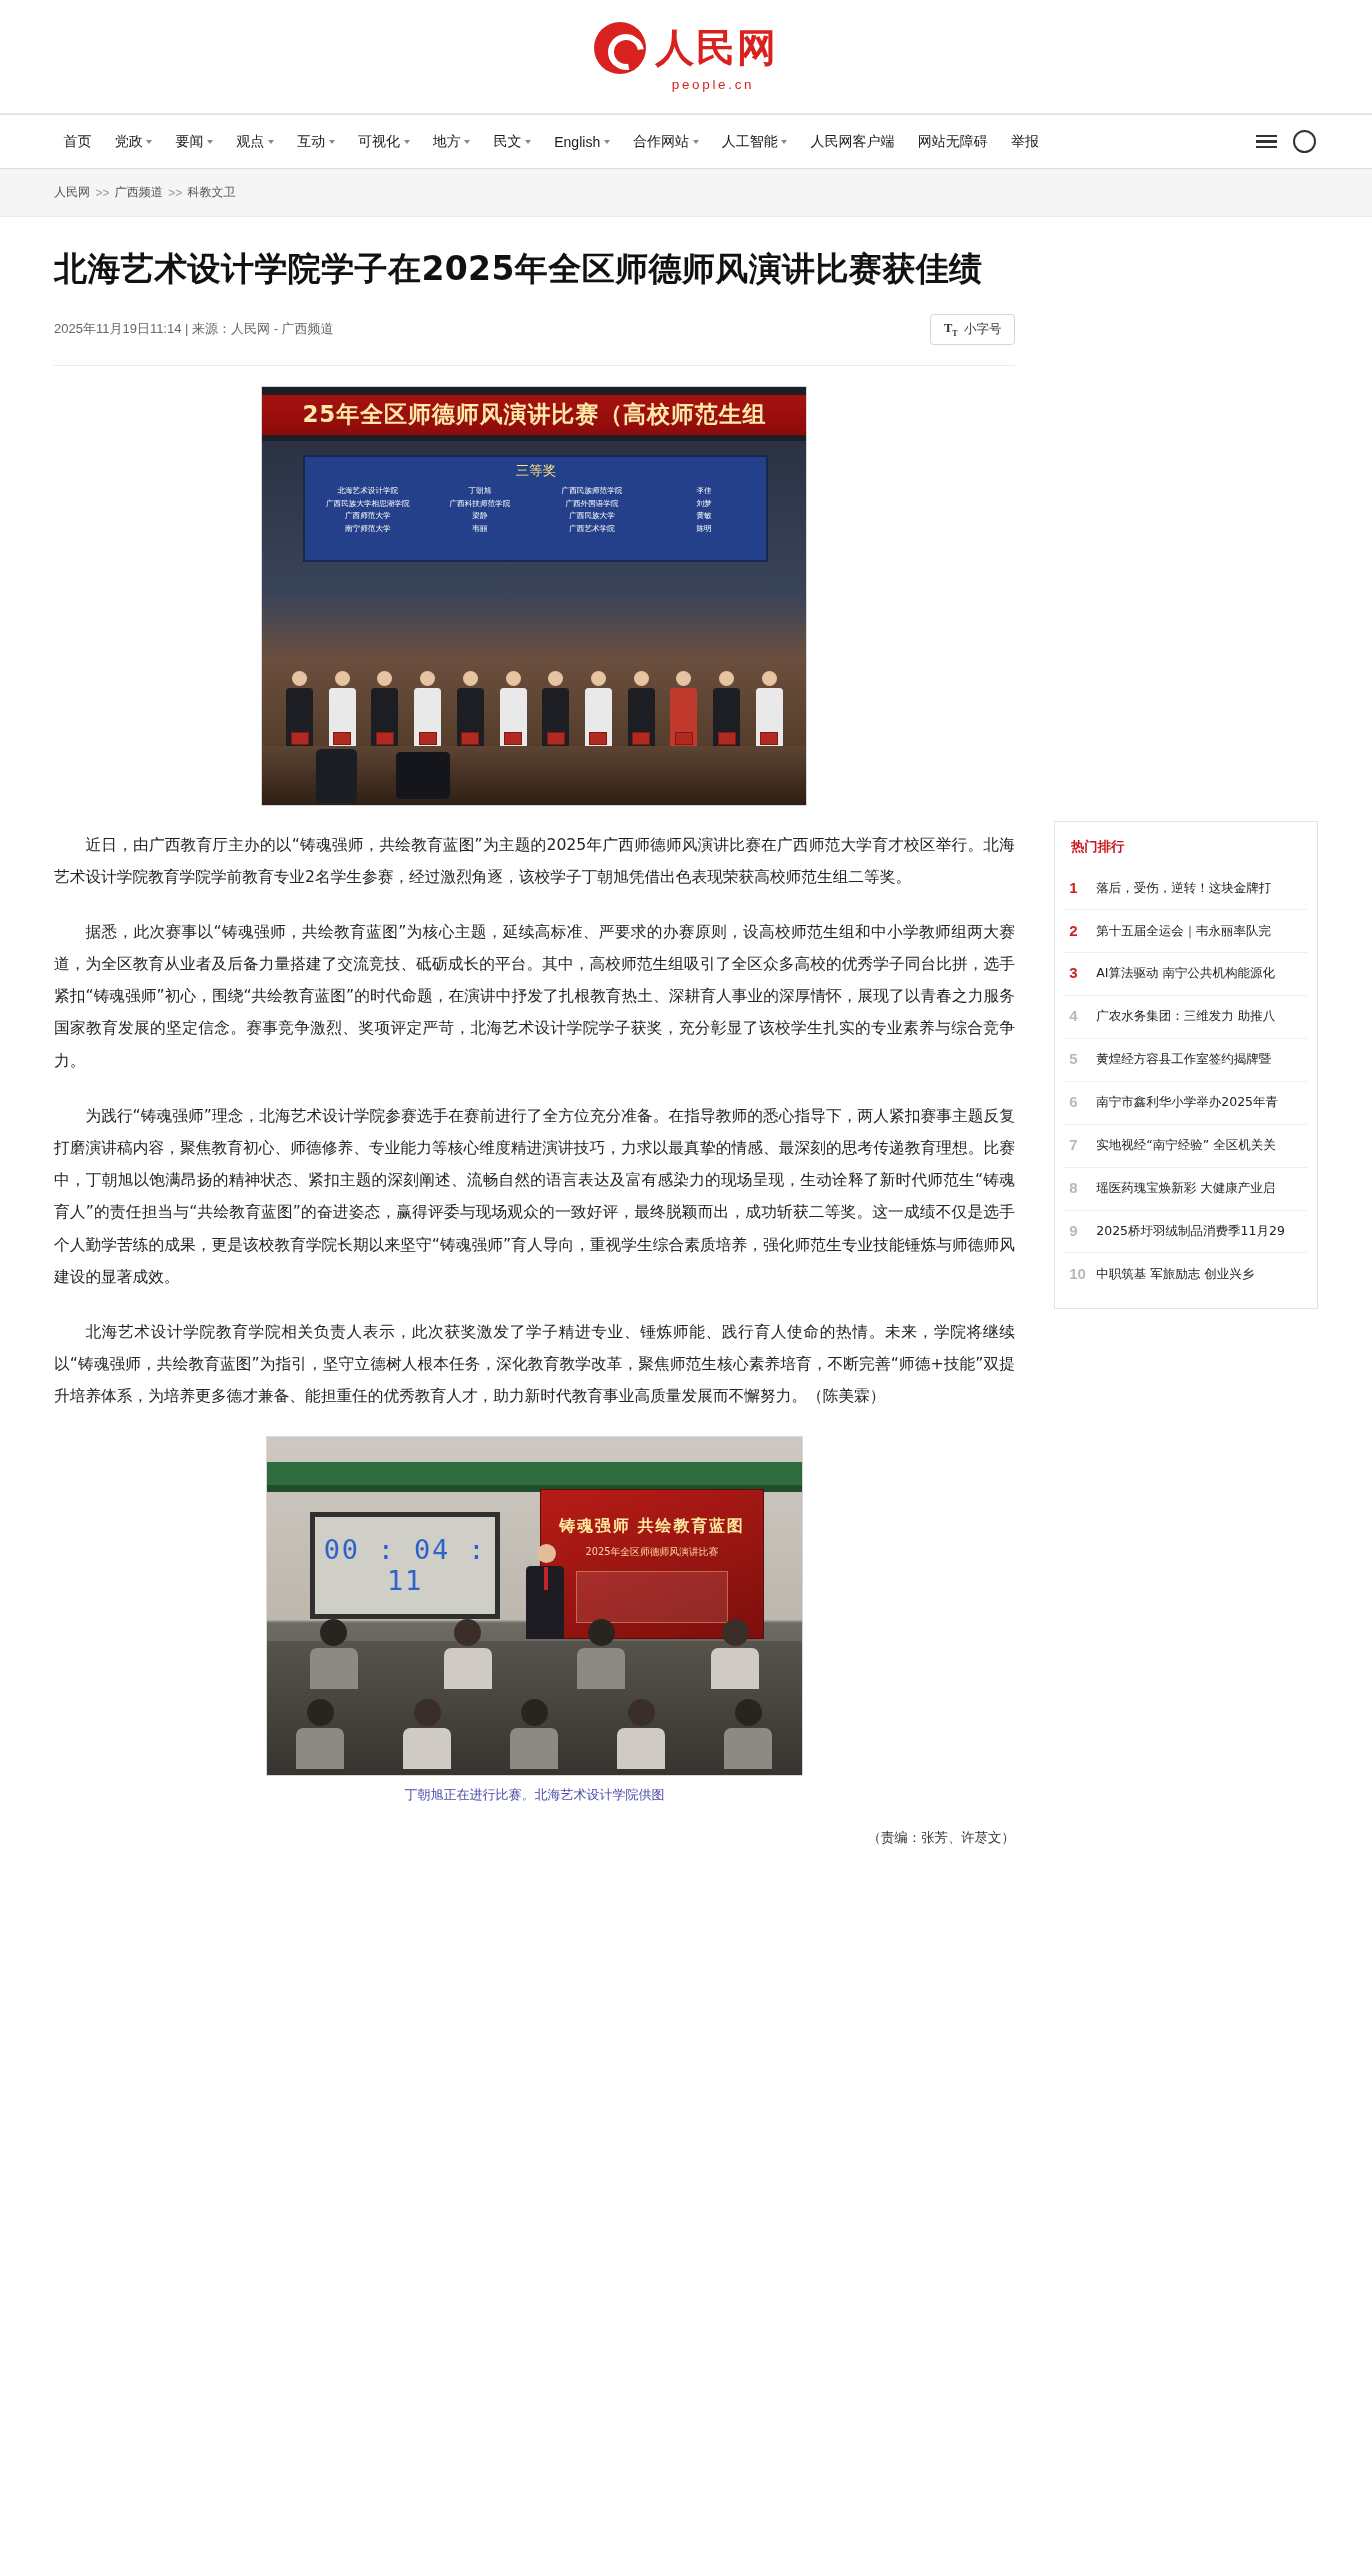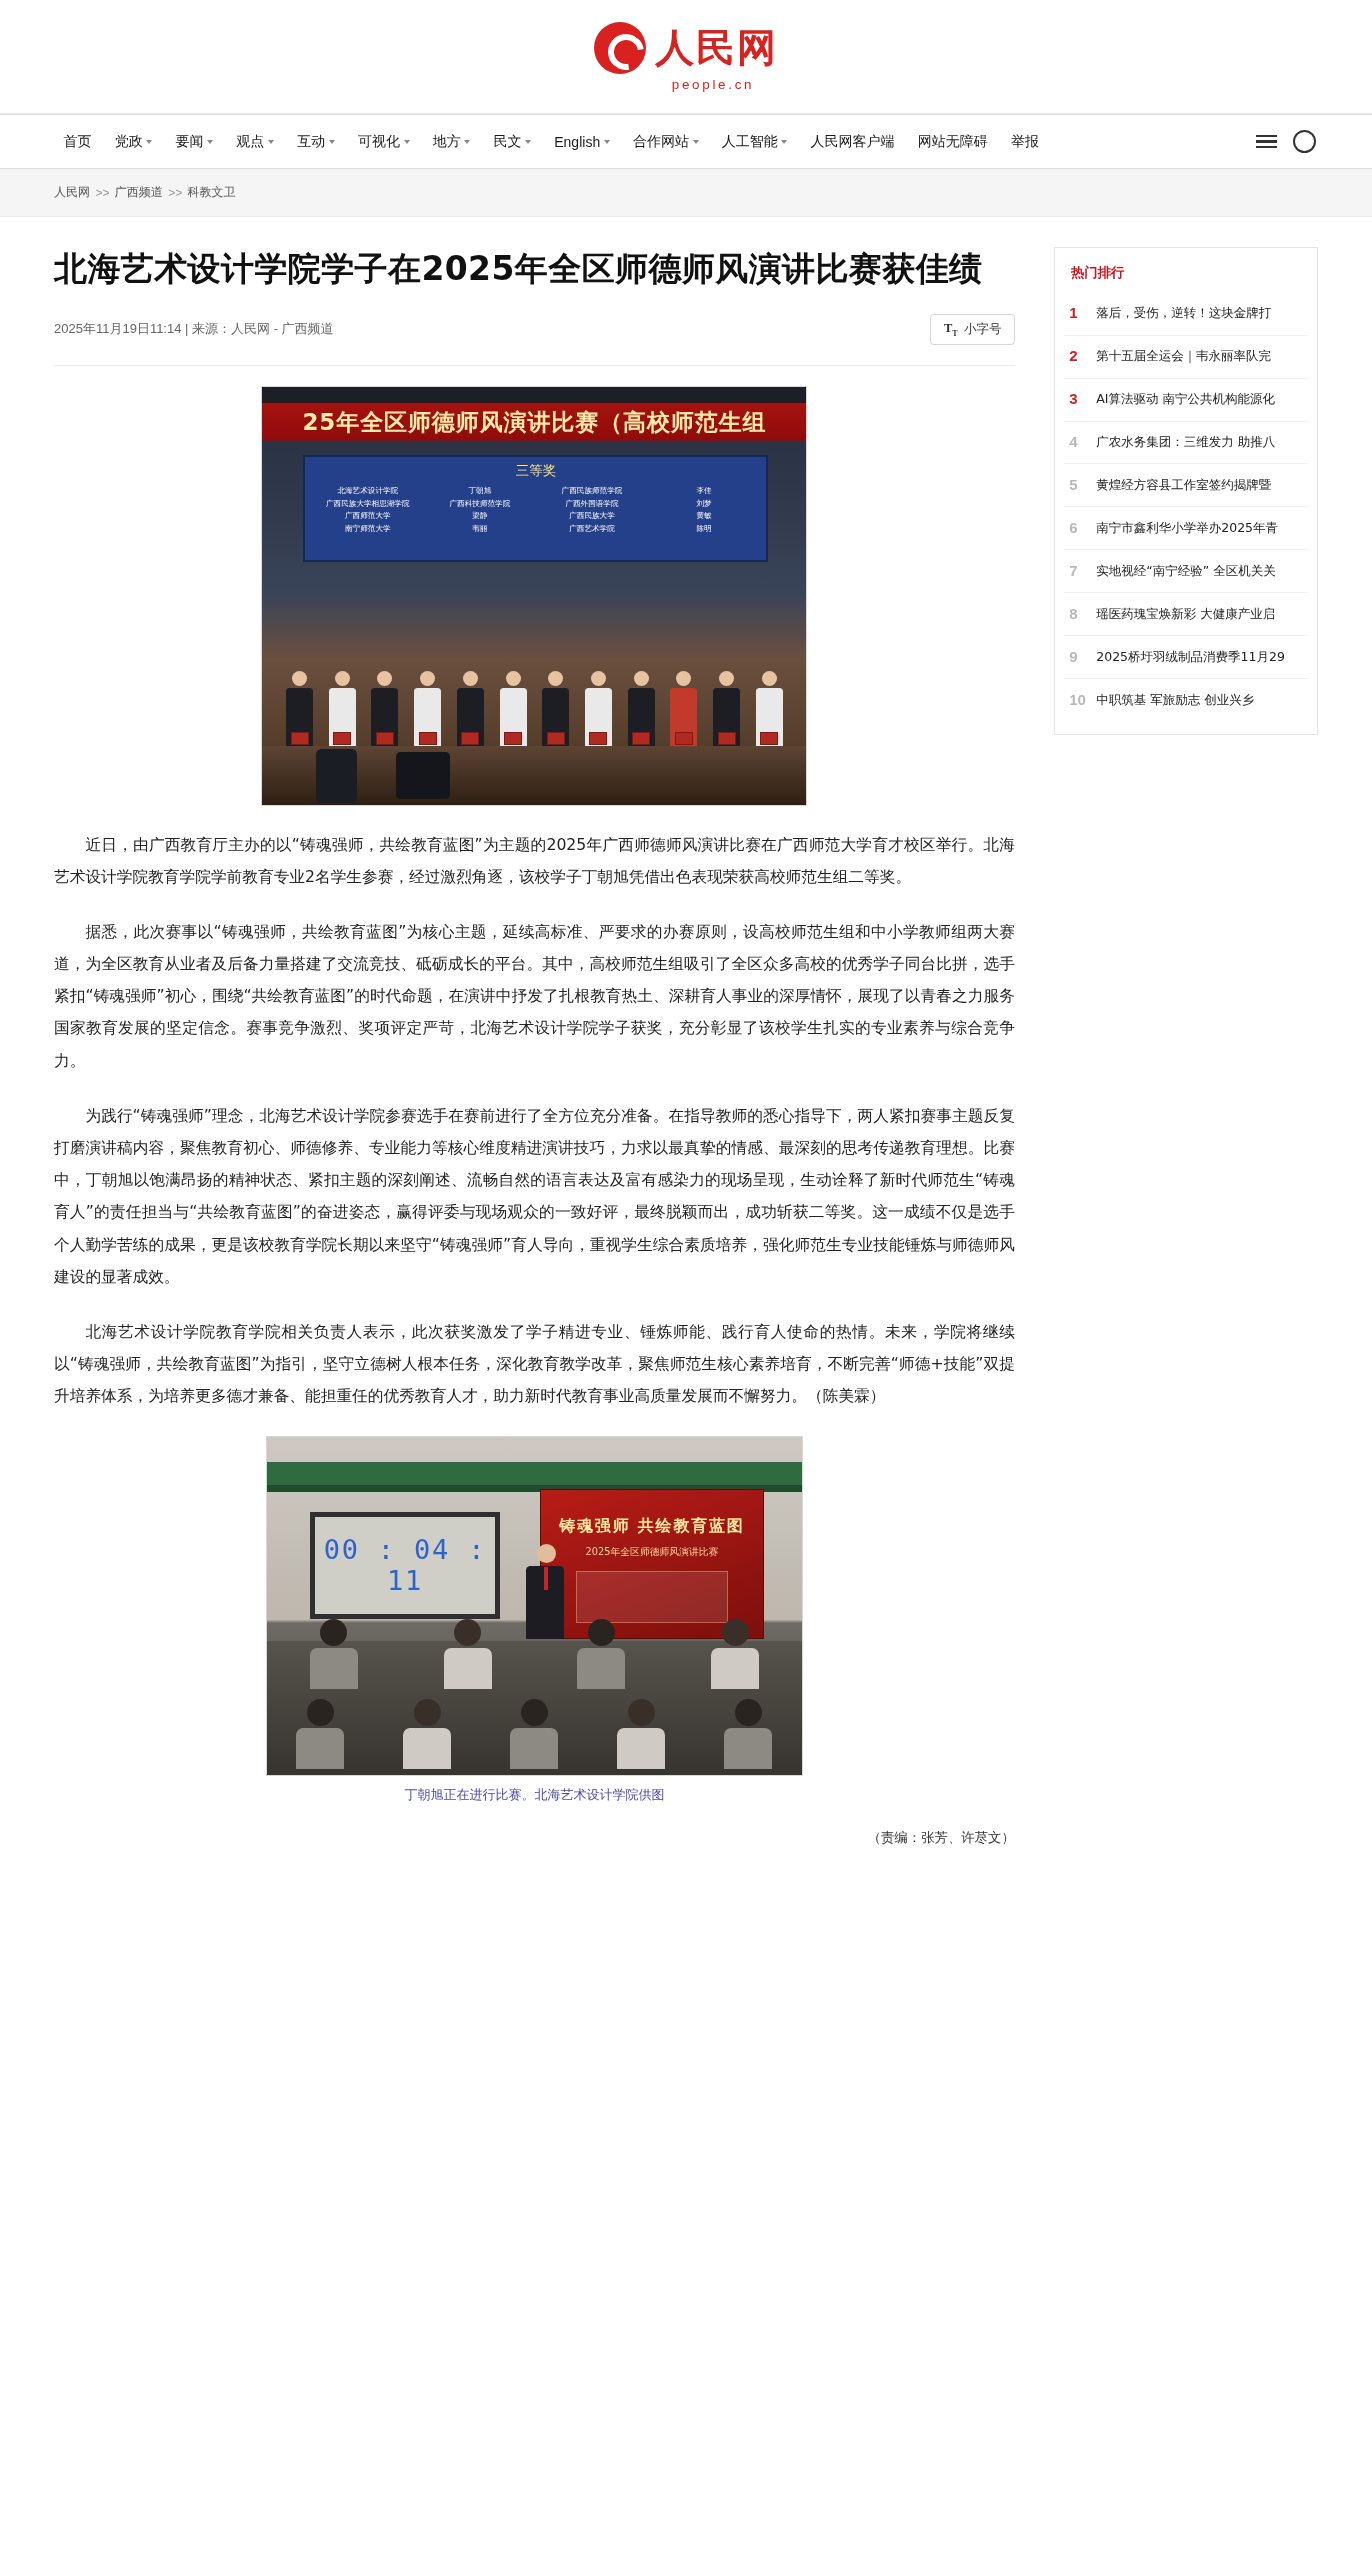--- a/index.html
+++ b/index.html
@@ -94,21 +94,21 @@
     border-bottom: 0.9px solid #ececec;
   }
   .crumb-bar a { color: #555; text-decoration: none; }
   .crumb-sep { color: #999; }
 
   
   .page {
     display: flex;
     padding: 0 54px;
     gap: 39px;
-    align-items: flex-start;
+    align-items: center;
   }
   .main-col { width: 975px; padding-top: 30px; }
   .side-col { width: 268px; padding-top: 30px; }
 
   h1.title {
     font-family: "DejaVu Sans", sans-serif;
     font-size: 33px;
     line-height: 1.32;
     font-weight: 600;
     color: #111;
@@ -151,21 +151,21 @@
     font-family: "DejaVu Sans", sans-serif;
   }
 
   .photo1 {
     width: 546px; height: 420px; margin: 0 auto;
     border: 0.9px solid #d8d8d8;
     background: #1c1f26;
     position: relative; overflow: hidden;
   }
   .p1-banner {
-    position: absolute; left: 0; top: 16px; width: 100%; height: 40px;
+    position: absolute; left: 0; top: 8px; width: 100%; height: 40px;
     background: linear-gradient(180deg,#a5120f,#8d0b0b);
     display: flex; align-items: center; justify-content: center;
     color: #ffe9a8; font-size: 23px; font-weight: 700; letter-spacing: 0.9px;
     font-family: "DejaVu Sans", sans-serif;
     white-space: nowrap;
   }
   .p1-stage {
     position: absolute; left: 0; top: 54px; width: 100%; bottom: 0;
     background: linear-gradient(180deg,#2a3244 0%, #3a4458 42%, #6b4f3e 60%, #46301f 100%);
   }

